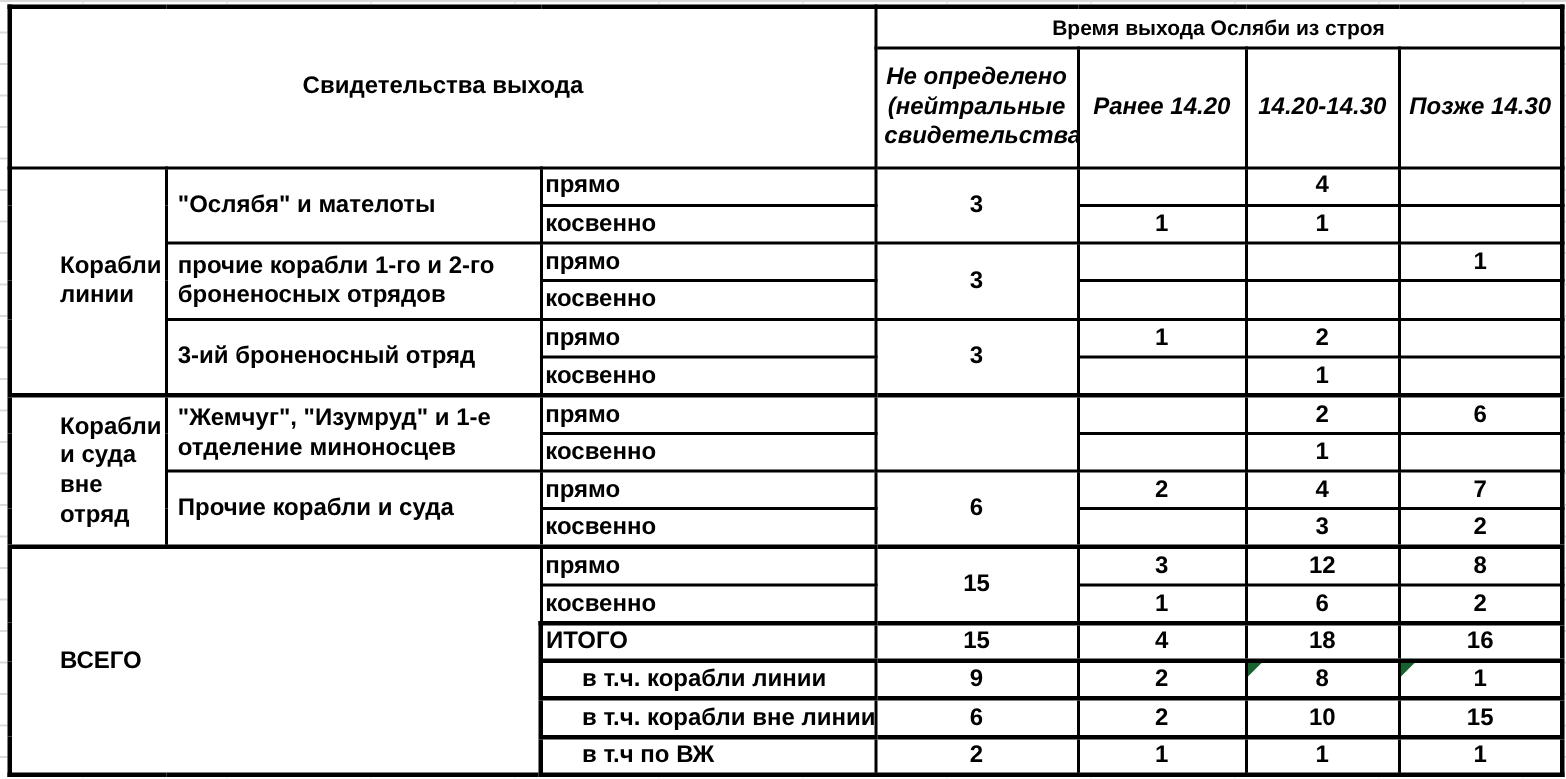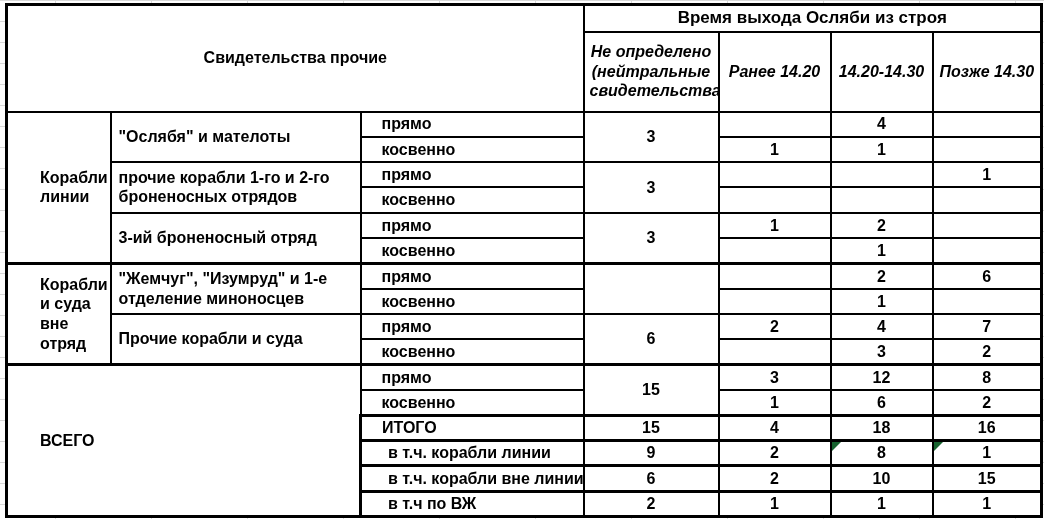--- a/index.html
+++ b/index.html
@@ -39,25 +39,25 @@
     line-height: 1.22;
   }
   td {
     border: 2px solid #000;
     padding: 1px 5px;
     vertical-align: middle;
     overflow: hidden;
     position: relative;
   }
   td.hdr   { text-align: center; font-style: italic; }
-  td.cTitle{ text-align: center; font-size: 17px; }
+  td.cTitle{ text-align: center; font-size: 14px; }
   td.cSvid { text-align: center; }
   td.grp   { text-align: left; padding-left: 32px; }
   td.desc  { text-align: left; padding-left: 7px; }
-  td.lbl   { text-align: left; padding-left: 20px; white-space: nowrap; }
+  td.lbl   { text-align: left; padding-left: 2px; white-space: nowrap; }
   td.num   { text-align: center; }
   td.indent{ padding-left: 26px; }
   td.tt    { border-top-width: 3px; }
   td.tl    { border-left-width: 3px; }
   tr.h1 { height: 27px; }
   tr.h2 { height: 80px; }
   tbody tr { height: 25px; }
   .corner {
     position: absolute;
     top: 0; left: 0;
@@ -78,21 +78,21 @@
       <col style="width:104px">
         <col style="width:250px">
         <col style="width:223px">
       <col style="width:135px">
         <col style="width:112px">
         <col style="width:102px">
         <col style="width:109px">
     </colgroup>
     <thead>
       <tr class="h1">
-        <td class="cSvid" rowspan="2" colspan="3">Свидетельства прочие</td>
+        <td class="cSvid" rowspan="2" colspan="3">Свидетельства выхода</td>
         <td class="cTitle nw" colspan="4">Время выхода Осляби из строя</td>
       </tr>
       <tr class="h2">
         <td class="hdr">Не определено (нейтральные свидетельства)</td>
         <td class="hdr nw">Ранее 14.20</td>
         <td class="hdr nw">14.20-14.30</td>
         <td class="hdr nw">Позже 14.30</td>
       </tr>
     </thead>
     <tbody>

